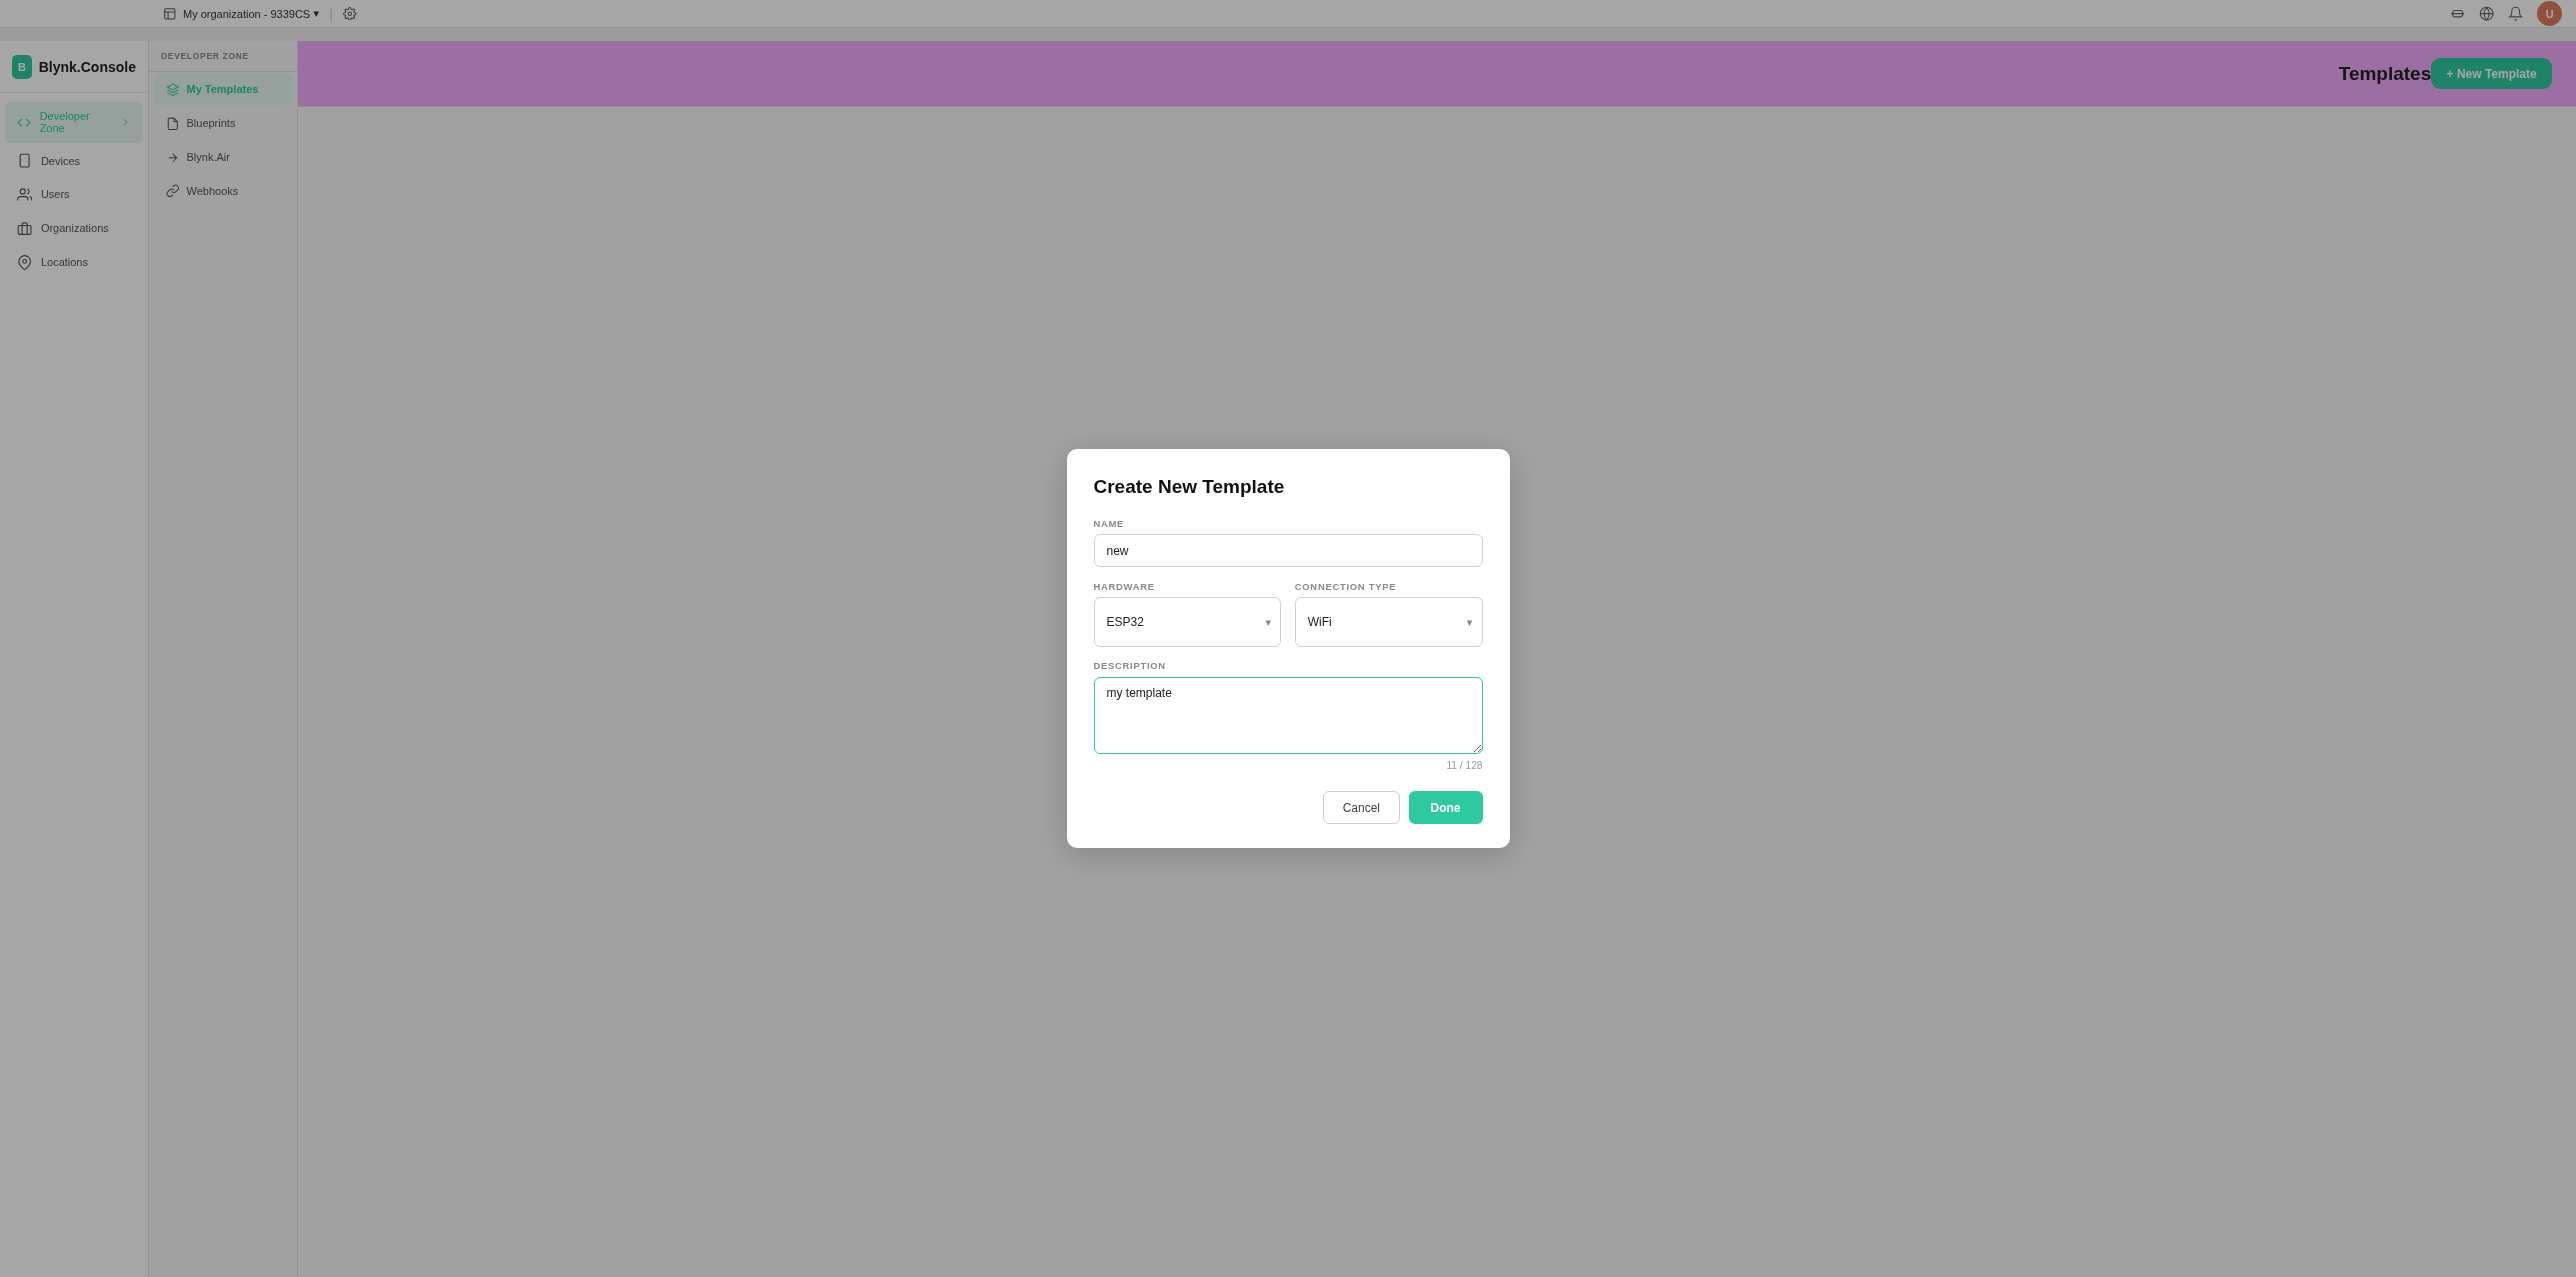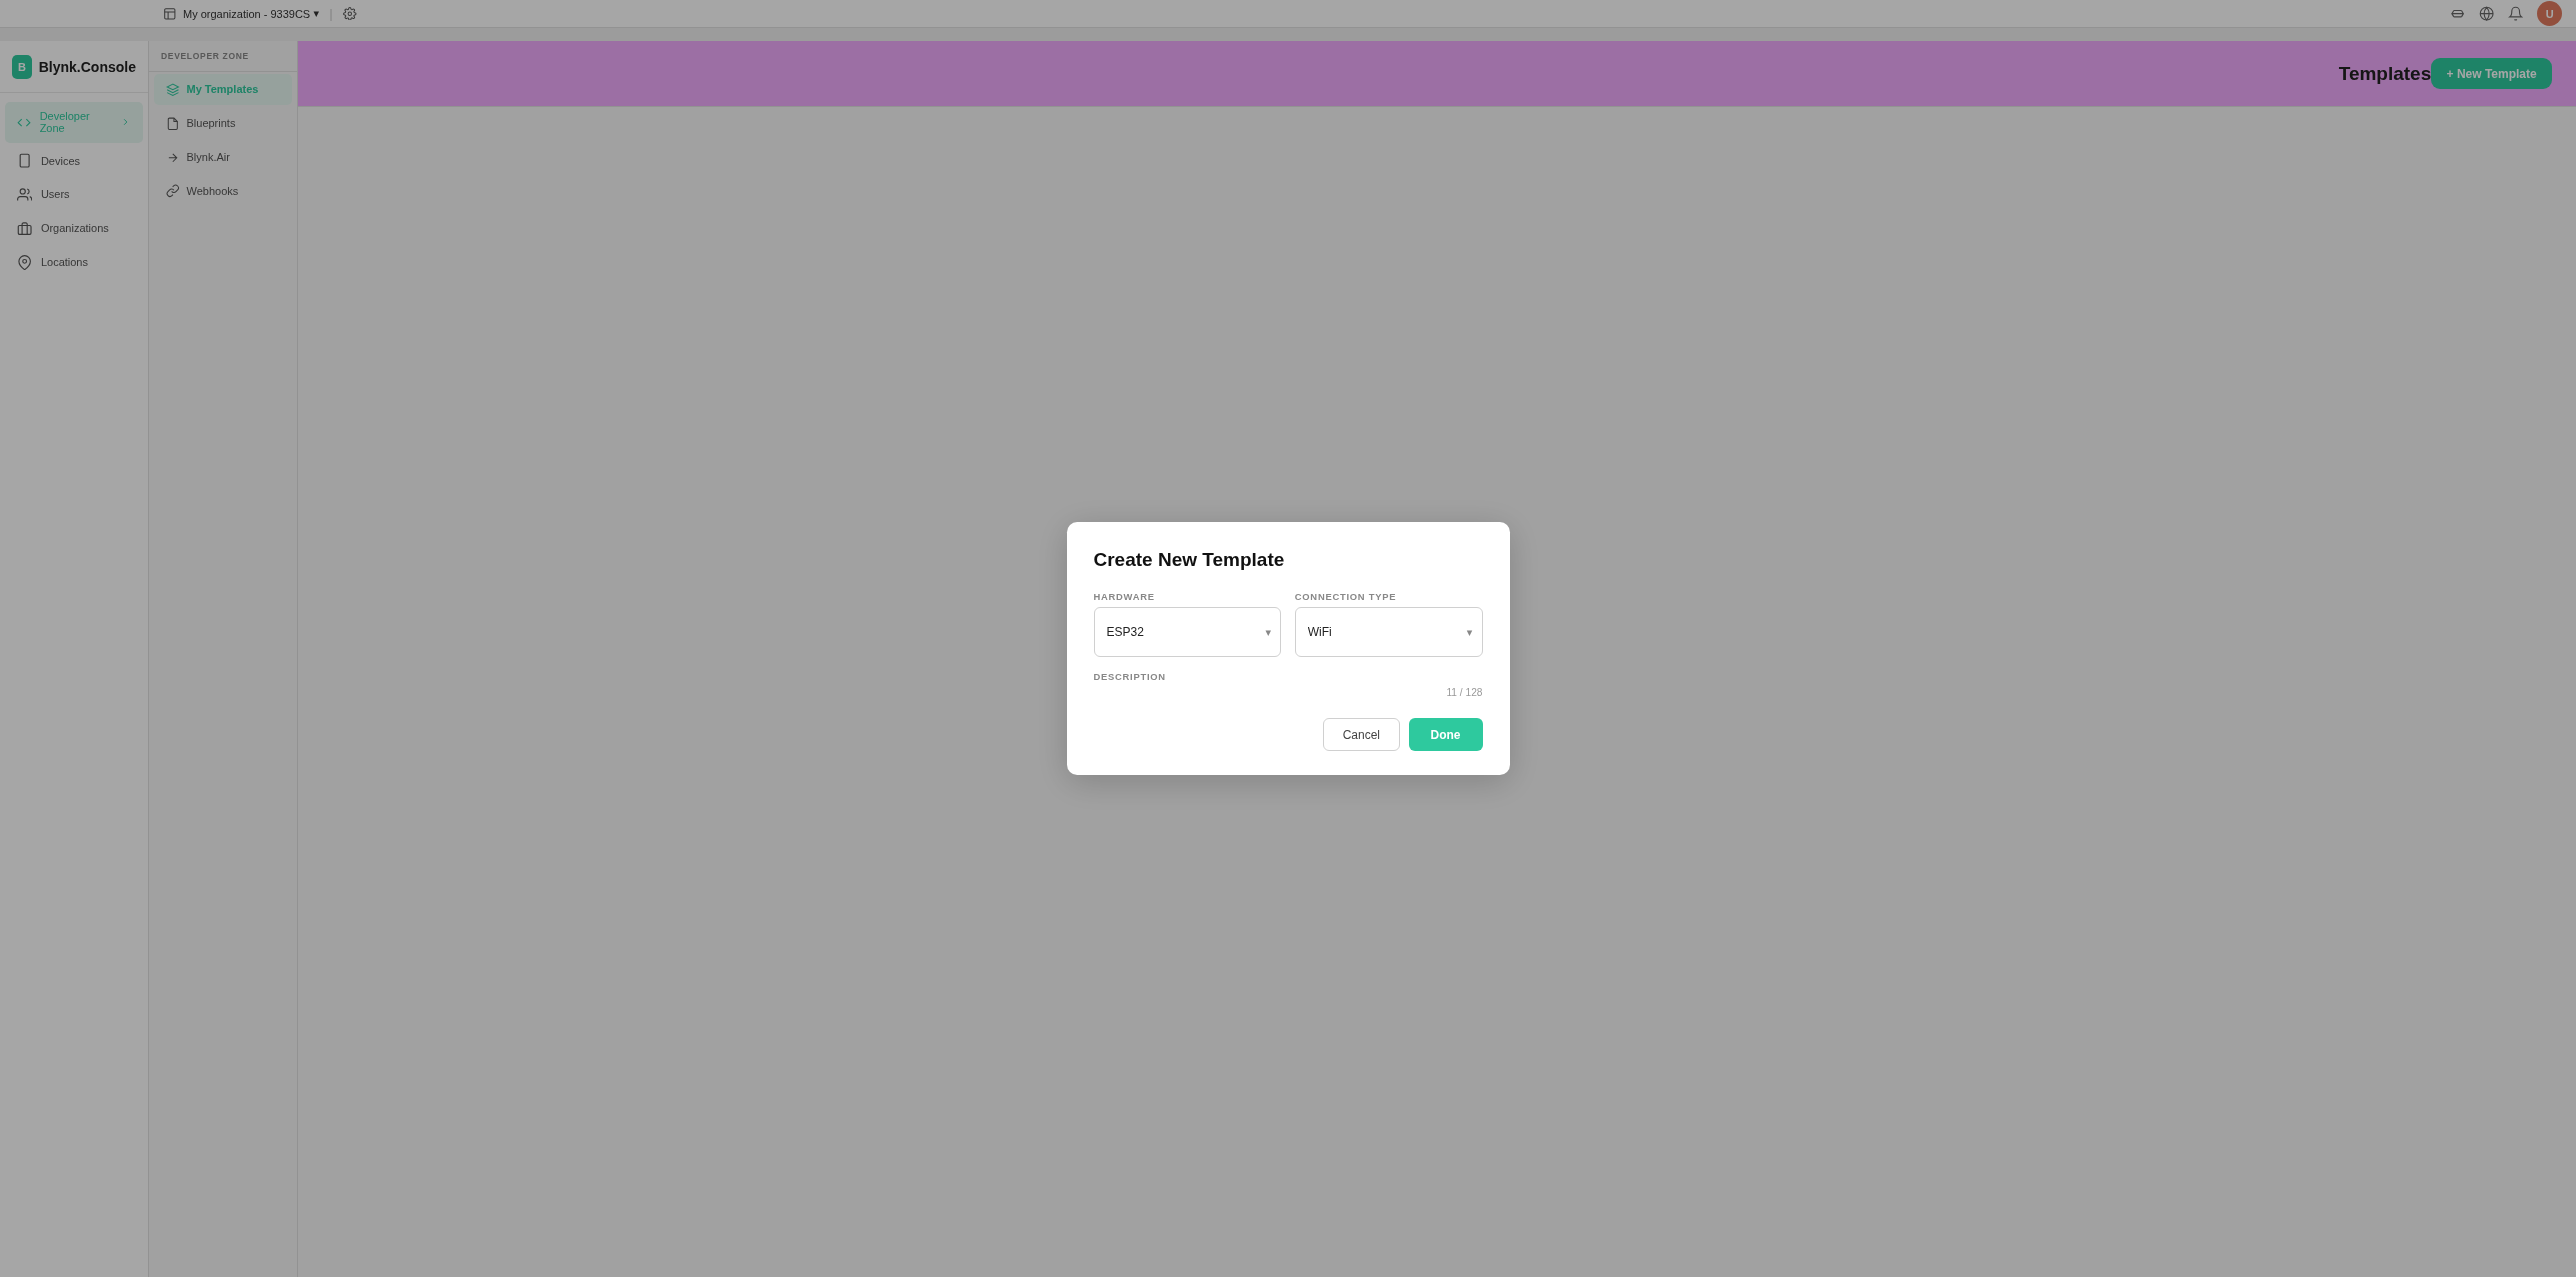--- a/index.html
+++ b/index.html
@@ -191,20 +191,24 @@
         <span>+ New Template</span>
       </button>
     </div>
   </div>
 </div>
 
 <div class="modal-backdrop">
   <div class="modal">
     <h2 class="modal-title">Create New Template</h2>
 
+    <div class="form-group">
+      <label class="form-label">NAME</label>
+      <input class="form-input" type="text" value="new" style="">
+    </div>
 
     <div class="form-row">
       <div class="form-group">
         <label class="form-label">HARDWARE</label>
         <div class="select-wrapper">
           <select class="form-select">
             <option>ESP32</option>
             <option>ESP8266</option>
             <option>Raspberry Pi</option>
             <option>Arduino</option>
@@ -220,20 +224,21 @@
             <option>Ethernet</option>
             <option>Cellular</option>
             <option>Bluetooth</option>
           </select>
         </div>
       </div>
     </div>
 
     <div class="form-group">
       <label class="form-label">DESCRIPTION</label>
+      <textarea class="form-textarea" rows="4" style="">my template</textarea>
       <div class="char-count">11 / 128</div>
     </div>
 
     <div class="modal-footer">
       <button class="btn-cancel">
         <span>Cancel</span>
       </button>
       <button class="btn-done">
         <span>Done</span>
       </button>

